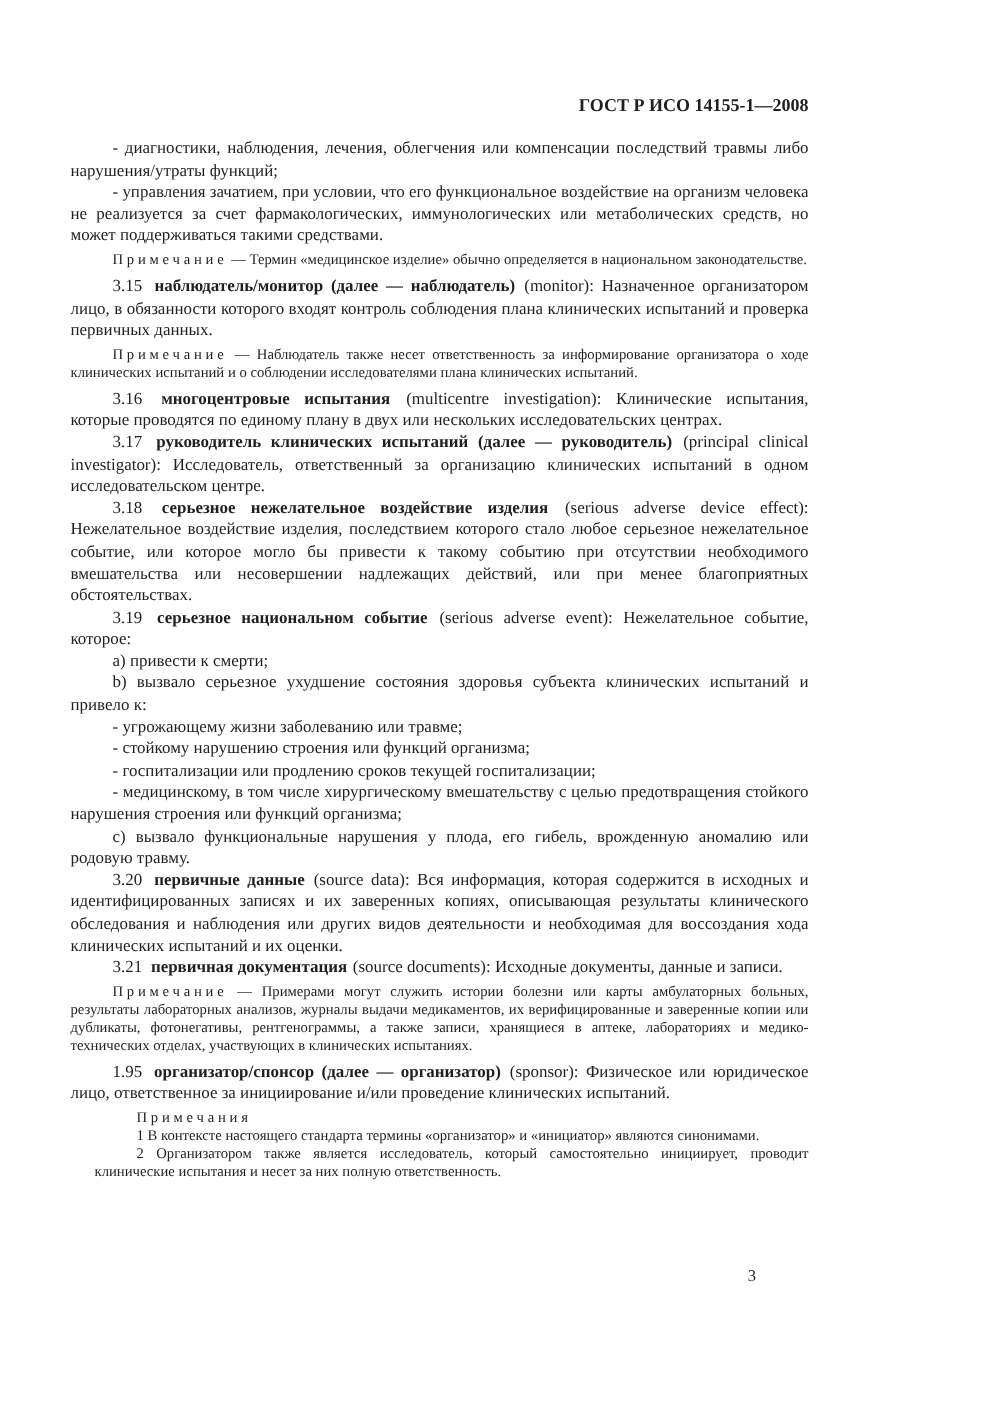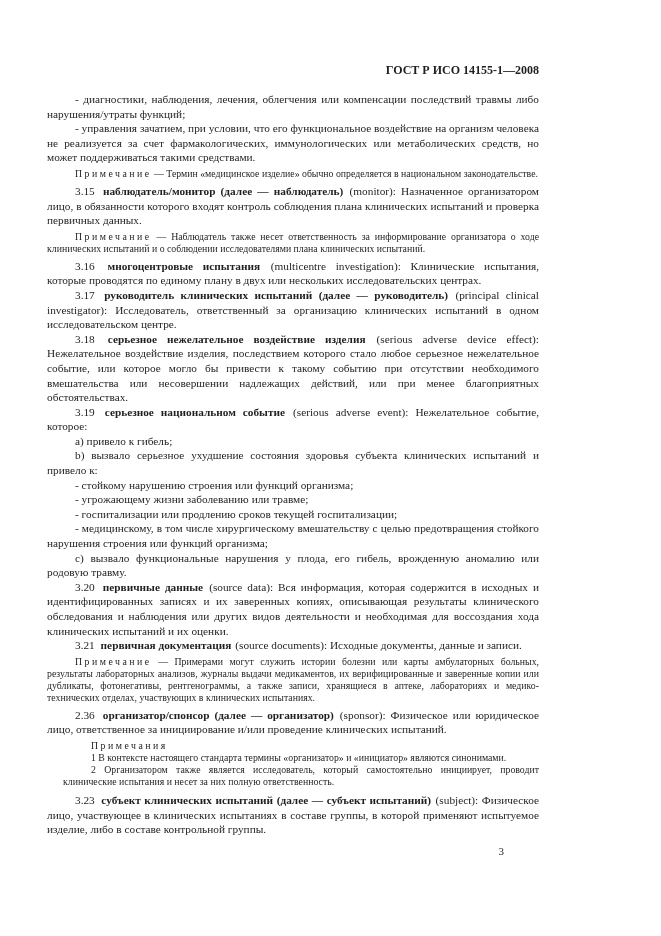--- a/index.html
+++ b/index.html
@@ -78,50 +78,47 @@
       <span>(principal clinical investigator): Исследователь, ответственный за организацию клинических испытаний в одном исследовательском центре.</span></p>
 
     <p><span class="term-num">3.18</span>
       <b class="term-name">серьезное нежелательное воздействие изделия</b>
       <span>(serious adverse device effect): Нежелательное воздействие изделия, последствием которого стало любое серьезное нежелательное событие, или которое могло бы привести к такому событию при отсутствии необходимого вмешательства или несовершении надлежащих действий, или при менее благоприятных обстоятельствах.</span></p>
 
     <p><span class="term-num">3.19</span>
       <b class="term-name">серьезное национальном событие</b>
       <span>(serious adverse event): Нежелательное событие, которое:</span></p>
 
-    <p>a) привело к гибель;</p>
+    <p>a) привести к смерти;</p>
     <p>b) вызвало серьезное ухудшение состояния здоровья субъекта клинических испытаний и привело к:</p>
+    <p>- угрожающему жизни заболеванию или травме;</p>
     <p>- стойкому нарушению строения или функций организма;</p>
-    <p>- угрожающему жизни заболеванию или травме;</p>
     <p>- госпитализации или продлению сроков текущей госпитализации;</p>
     <p>- медицинскому, в том числе хирургическому вмешательству с целью предотвращения стойкого нарушения строения или функций организма;</p>
     <p>c) вызвало функциональные нарушения у плода, его гибель, врожденную аномалию или родовую травму.</p>
 
     <p><span class="term-num">3.20</span>
       <b class="term-name">первичные данные</b>
       <span>(source data): Вся информация, которая содержится в исходных и идентифицированных записях и их заверенных копиях, описывающая результаты клинического обследования и наблюдения или других видов деятельности и необходимая для воссоздания хода клинических испытаний и их оценки.</span></p>
 
     <p><span class="term-num">3.21</span>
       <b class="term-name">первичная документация</b>
       <span>(source documents): Исходные документы, данные и записи.</span></p>
 
     <p class="note"><span class="note-label">Примечание</span>
       <span>— Примерами могут служить истории болезни или карты амбулаторных больных, результаты лабораторных анализов, журналы выдачи медикаментов, их верифицированные и заверенные копии или дубликаты, фотонегативы, рентгенограммы, а также записи, хранящиеся в аптеке, лабораториях и медико-технических отделах, участвующих в клинических испытаниях.</span></p>
 
-    <p><span class="term-num">2.36</span>
+    <p><span class="term-num">1.95</span>
       <b class="term-name">организатор/спонсор (далее — организатор)</b>
       <span>(sponsor): Физическое или юридическое лицо, ответственное за инициирование и/или проведение клинических испытаний.</span></p>
 
     <div class="notes-group">
       <p class="notes-label"><span class="note-label">Примечания</span></p>
       <p class="note-item">1 В контексте настоящего стандарта термины «организатор» и «инициатор» являются синонимами.</p>
       <p class="note-item">2 Организатором также является исследователь, который самостоятельно инициирует, проводит клинические испытания и несет за них полную ответственность.</p>
     </div>
 
-    <p class="t-3-23"><span class="term-num">3.23</span>
-      <b class="term-name">субъект клинических испытаний (далее — субъект испытаний)</b>
-      <span>(subject): Физическое лицо, участвующее в клинических испытаниях в составе группы, в которой применяют испытуемое изделие, либо в составе контрольной группы.</span></p>
 
   </div>
 
   <div class="page-number">3</div>
 
 </div>
 
 </body></html>

